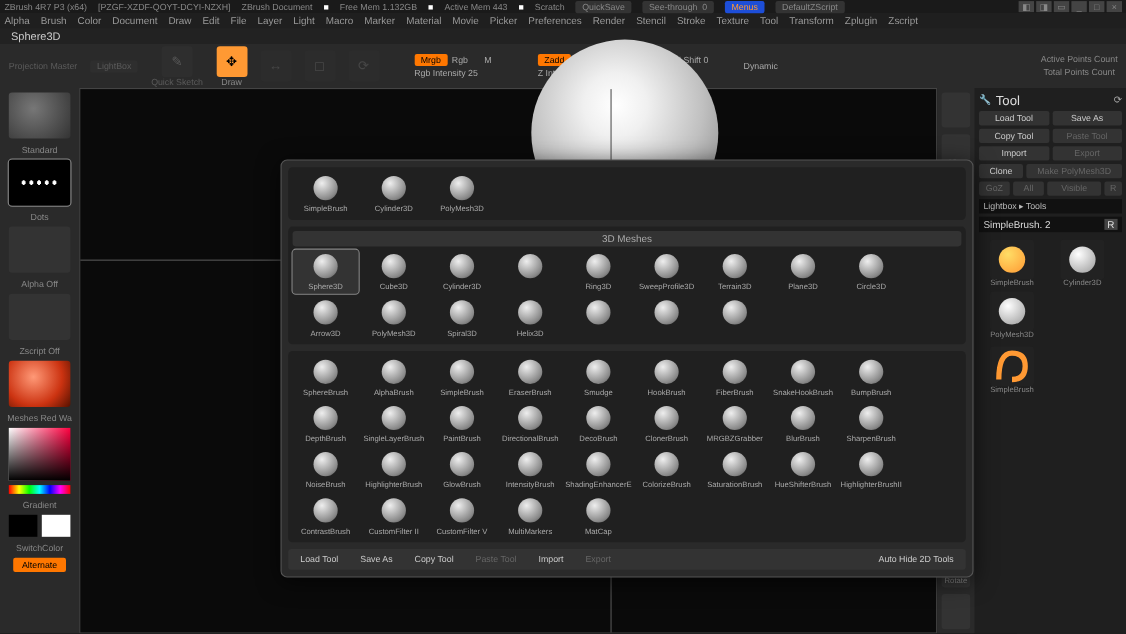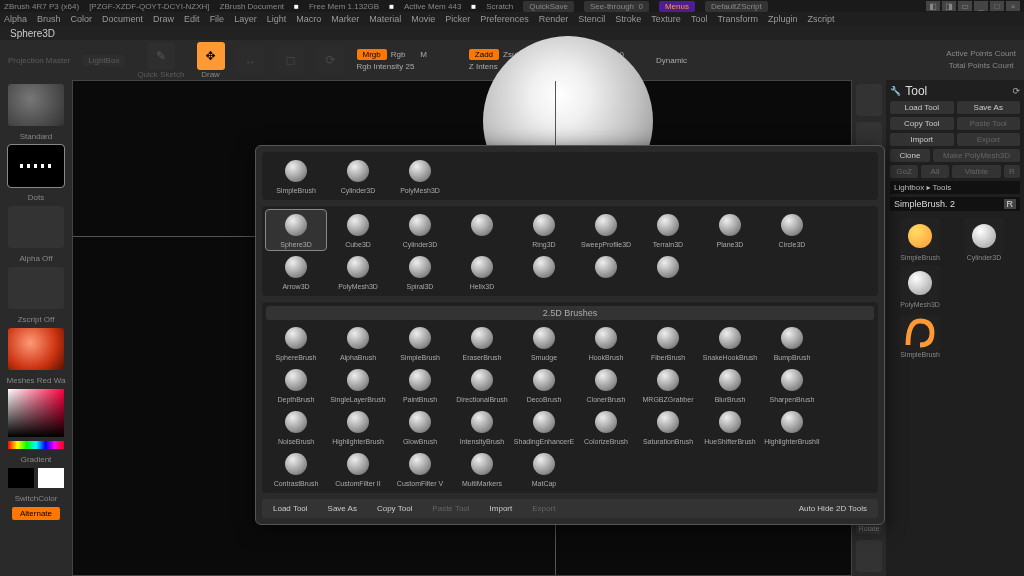--- a/index.html
+++ b/index.html
@@ -10,21 +10,21 @@
 .win-ctrl{display:flex;gap:2px;margin-left:auto;}
 .win-ctrl span{width:14px;height:10px;background:#444;display:flex;align-items:center;justify-content:center;font-size:8px;}
 .menubar{height:14px;background:#1f1f1f;display:flex;align-items:center;padding:0 4px;gap:10px;color:#999;font-size:9px;}
 .menubar span{cursor:pointer;}
 .docname{height:14px;background:#222;padding-left:10px;display:flex;align-items:center;color:#ccc;font-size:10px;}
 .toolbar{height:40px;background:#2a2a2a;display:flex;align-items:center;padding:0 8px;gap:12px;font-size:8px;}
 .tool-slot{display:flex;flex-direction:column;align-items:center;color:#888;opacity:0.5;}
 .tool-slot.active{opacity:1;}
 .tool-ico{width:28px;height:28px;background:#333;border-radius:3px;display:flex;align-items:center;justify-content:center;font-size:12px;}
 .draw-ico{background:#ff9933;color:#000;}
-.labelbox{display:flex;flex-direction:column;gap:2px;}
+.labelbox{display:flex;flex-direction:column;gap:2px;margin-left:20px;}
 .tag{padding:1px 6px;border-radius:2px;font-size:8px;}
 .tag.orange{background:#ff7700;color:#000;}
 .slider-row{display:flex;align-items:center;gap:4px;}
 .info-right{margin-left:auto;text-align:center;color:#888;font-size:8px;line-height:12px;}
 .main{display:flex;height:calc(576px - 80px);}
 .leftpanel{width:72px;background:#2a2a2a;display:flex;flex-direction:column;align-items:center;gap:4px;padding:4px;}
 .lp-swatch{width:56px;height:42px;background:#333;border-radius:3px;position:relative;}
 .lp-label{font-size:8px;color:#888;margin-top:2px;}
 .dots{background:#000;display:flex;align-items:center;justify-content:center;}
 .dots::after{content:"";width:36px;height:6px;background:radial-gradient(circle,#fff 40%,transparent 41%) 0 0/7px 6px repeat-x;}
@@ -71,21 +71,21 @@
   <span>[PZGF-XZDF-QOYT-DCYI-NZXH]</span>
   <span>ZBrush Document</span>
   <span style="color:#fff">■</span>
     <span>Free Mem 1.132GB</span>
   <span style="color:#fff">■</span>
     <span>Active Mem 443</span>
   <span style="color:#fff">■</span>
     <span>Scratch</span>
   <span class="tb-btn">QuickSave</span>
   <span class="tb-btn"><span>See-through</span>&nbsp;&nbsp;<span>0</span></span>
-  <span class="tb-btn tb-orange" style="background:#4c1d95">Menus</span>
+  <span class="tb-btn tb-orange" style="background:#1d4ed8">Menus</span>
   <span class="tb-btn">DefaultZScript</span>
   <div class="win-ctrl">
     <span>◧</span>
     <span>◨</span>
     <span>▭</span>
     <span>_</span>
     <span>□</span>
     <span>×</span>
   </div>
 </div>
@@ -287,20 +287,21 @@
           <div class="p-ico" style="border-radius: 50%; background: radial-gradient(circle at 35% 30%, rgb(238, 238, 238), rgb(136, 136, 136) 70%, rgb(68, 68, 68));"></div>
           <span>Cylinder3D</span>
         </div>
         <div class="p-item">
           <div class="p-ico" style="border-radius: 50%; background: radial-gradient(circle at 35% 30%, rgb(238, 238, 238), rgb(136, 136, 136) 70%, rgb(68, 68, 68));"></div>
           <span>PolyMesh3D</span>
         </div>
       </div>
   </div>
   <div class="p-section">
+    <div class="p-title">3D Meshes</div>
     <div class="p-grid" id="pmesh">
         <div class="p-item sel">
           <div class="p-ico" style="border-radius: 50%; background: radial-gradient(circle at 35% 30%, rgb(238, 238, 238), rgb(136, 136, 136) 70%, rgb(68, 68, 68));"></div>
           <span>Sphere3D</span>
         </div>
         <div class="p-item">
           <div class="p-ico" style="border-radius: 50%; background: radial-gradient(circle at 35% 30%, rgb(238, 238, 238), rgb(136, 136, 136) 70%, rgb(68, 68, 68));"></div>
           <span>Cube3D</span>
         </div>
         <div class="p-item">
@@ -355,21 +356,20 @@
           <div class="p-ico" style="border-radius: 50%; background: radial-gradient(circle at 35% 30%, rgb(238, 238, 238), rgb(136, 136, 136) 70%, rgb(68, 68, 68));"></div>
           <span></span>
         </div>
         <div class="p-item">
           <div class="p-ico" style="border-radius: 50%; background: radial-gradient(circle at 35% 30%, rgb(238, 238, 238), rgb(136, 136, 136) 70%, rgb(68, 68, 68));"></div>
           <span></span>
         </div>
       </div>
   </div>
   <div class="p-section">
-    <div class="p-title">2.5D Brushes</div>
     <div class="p-grid" id="pbrush">
         <div class="p-item">
           <div class="p-ico" style="border-radius: 50%; background: radial-gradient(circle at 35% 30%, rgb(238, 238, 238), rgb(136, 136, 136) 70%, rgb(68, 68, 68));"></div>
           <span>SphereBrush</span>
         </div>
         <div class="p-item">
           <div class="p-ico" style="border-radius: 50%; background: radial-gradient(circle at 35% 30%, rgb(238, 238, 238), rgb(136, 136, 136) 70%, rgb(68, 68, 68));"></div>
           <span>AlphaBrush</span>
         </div>
         <div class="p-item">

